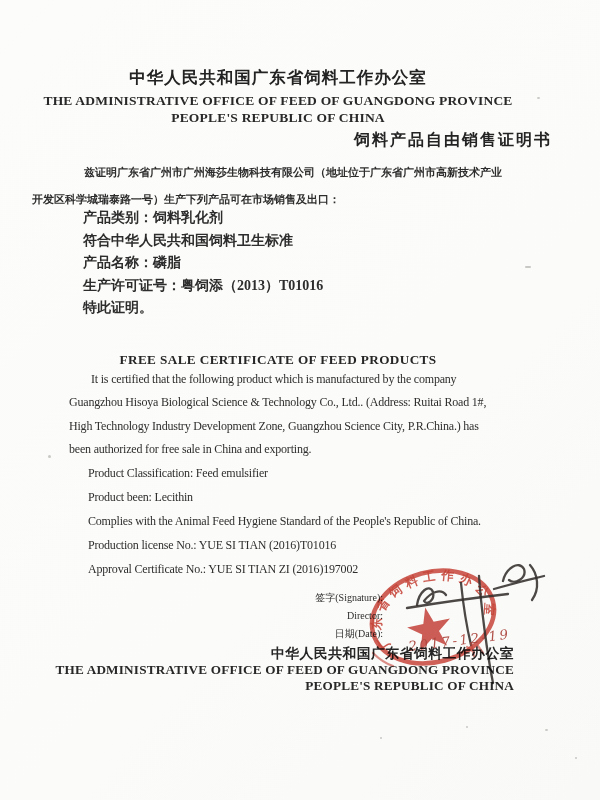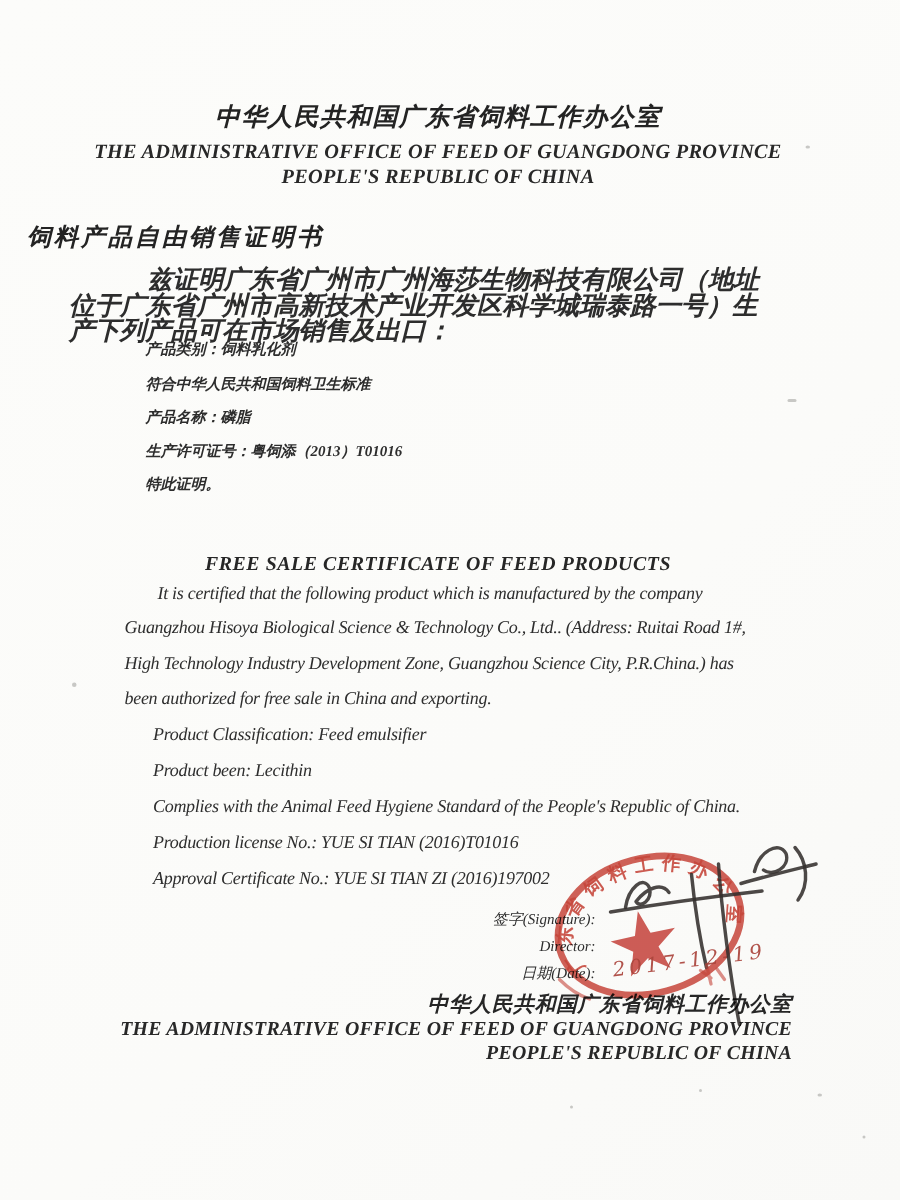--- a/index.html
+++ b/index.html
@@ -5,33 +5,33 @@
   html,body{margin:0;padding:0;background:#e8e8e6;}
   .page{
     position:relative;
     width:600px;height:800px;
     margin:0 auto;
     background:linear-gradient(135deg,#fcfcfa 0%,#fbfbf9 60%,#f9f9f7 100%);
     font-family:"Liberation Serif","DejaVu Serif",serif;
     color:#2b2b2b;
     overflow:hidden;
   }
-  .content{position:absolute;left:18px;top:0;width:548px;font-style:italic;}
+  .content{position:absolute;left:4px;top:0;width:548px;}
 
   .title-cn{margin-top:68px;line-height:19px;text-align:center;
     font-size:16.5px;font-weight:bold;letter-spacing:1px;color:#232323;}
   .title-en{margin-top:6px;line-height:16.5px;text-align:center;
     font-size:13.5px;font-weight:bold;letter-spacing:.2px;color:#282828;}
-  .cert-title{margin-top:23px;line-height:20px;text-align:left;
+  .cert-title{margin-top:4px;line-height:20px;text-align:right;
     font-size:16px;font-weight:bold;letter-spacing:2px;color:#232323;}
 
-  .cn-intro{margin:9px 0 0 28px;width:475px;line-height:17px;
-    font-size:17px;font-weight:600;text-indent:52px;color:#2d2d2d;}
+  .cn-intro{margin:9px 0 0 28px;width:475px;line-height:27px;
+    font-size:11px;font-weight:600;text-indent:52px;color:#2d2d2d;}
   .cn-fields{margin:-5.8px 0 0 79px;line-height:22.5px;
-    font-size:10px;font-weight:600;color:#2d2d2d;}
+    font-size:14px;font-weight:600;color:#2d2d2d;}
 
   .en-heading{margin-top:31px;line-height:17px;text-align:center;
     font-size:13.2px;font-weight:bold;letter-spacing:.4px;color:#262626;}
   .en-intro{margin:0 0 0 65px;line-height:23.5px;font-size:12px;
     letter-spacing:-.2px;color:#2e2e2e;}
   .en-intro .first{text-indent:22px;}
   .en-fields{margin:-1px 0 0 84px;line-height:24px;font-size:12px;
     letter-spacing:-.2px;color:#2e2e2e;}
 
   .sig-block{margin-top:8px;line-height:18px;text-align:right;

